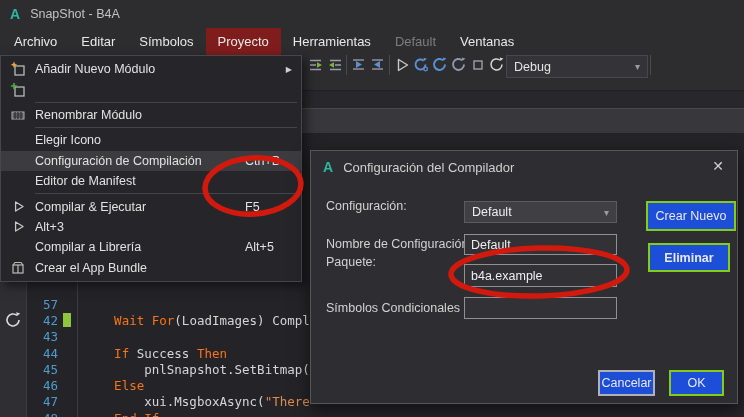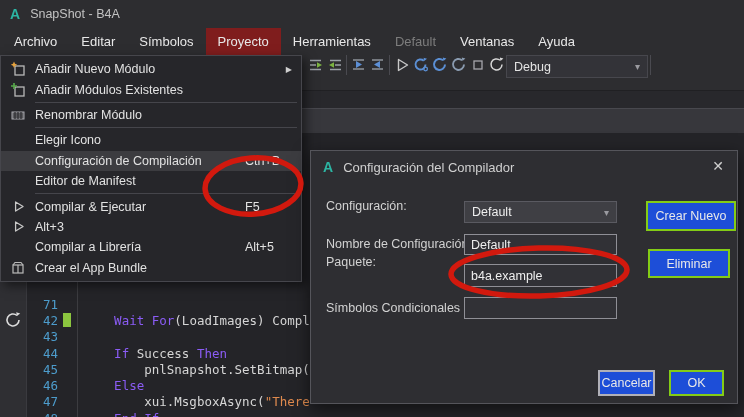--- a/index.html
+++ b/index.html
@@ -34,21 +34,21 @@
   .code-bg{position:absolute;left:0;top:133px;width:100%;bottom:0;background:#242428;}
   .left-strip{position:absolute;left:0;top:133px;width:26px;bottom:0;background:#2f2f33;
               border-right:1px solid #3a3a3f;}
   .gutter-div{position:absolute;left:77px;top:133px;width:1px;bottom:0;background:#3c3c40;}
   .gutter-icon{position:absolute;left:2px;top:309px;width:22px;height:22px;}
   .lines{position:absolute;left:0;top:296px;width:100%;}
   .cline{position:relative;height:16.3px;display:flex;align-items:center;
          font-family:"DejaVu Sans Mono",monospace;font-size:12.5px;}
   .lnum{width:58px;text-align:right;color:#4d9ccc;flex:none;}
   .code{margin-left:26px;white-space:pre;color:#d6d6d6;}
-  .kw{color:#8b5cf6;}
+  .kw{color:#f97316;}
   .str{color:#df8a4e;}
   .chg-mark{position:absolute;left:63px;top:1px;width:8px;height:14px;background:#8cc63f;}
   
   .pmenu{position:absolute;left:0;top:55px;width:302px;background:#26262a;
          border:1px solid #46464c;box-shadow:4px 4px 10px rgba(0,0,0,.5);
          z-index:10;padding:3px 0;box-sizing:border-box;font-size:12.5px;}
   .mi{height:20.4px;display:flex;align-items:center;color:#e2e2e2;position:relative;}
   .mi.hl{background:#3c3c40;}
   .mi .ic{width:34px;flex:none;display:flex;justify-content:center;align-items:center;}
   .mi .lbl{flex:1;}
@@ -82,21 +82,21 @@
 
 <div class="canvas">
 
   <div class="editor-bg"></div>
   <div class="tabstrip"></div>
   <div class="code-bg"></div>
   <div class="left-strip"></div>
 
   <div class="lines">
     <div class="cline">
-      <span class="lnum">71</span>
+      <span class="lnum">57</span>
       <span class="code"><span></span><span></span></span>
     </div>
     <div class="cline">
       <span class="lnum">42</span>
       <span class="chg-mark"></span>
       <span class="code"><span>    </span><span class="kw">Wait For</span><span>(LoadImages) Compl</span></span>
     </div>
     <div class="cline">
       <span class="lnum">43</span>
       <span class="code"><span></span><span></span></span>
@@ -136,21 +136,20 @@
   </div>
 
   <div class="menubar">
     <div class="mb-item">Archivo</div>
     <div class="mb-item">Editar</div>
     <div class="mb-item">Símbolos</div>
     <div class="mb-item active">Proyecto</div>
     <div class="mb-item">Herramientas</div>
     <div class="mb-item disabled">Default</div>
     <div class="mb-item">Ventanas</div>
-    <div class="mb-item">Ayuda</div>
   </div>
 
   <div class="toolbar">
     <div class="tb-icons">
       <span class="tb-ic">
         <svg width="18" height="18" viewBox="0 0 18 18">
             <path d="M3 4.5h11M3 9h6M3 13.5h11" stroke="#9aa0a6" stroke-width="1.4"></path>
             <path d="M10 6.2l5 2.8-5 2.8z" fill="#7cb342"></path>
           </svg>
       </span>
@@ -229,21 +228,20 @@
       <span class="lbl">Añadir Nuevo Módulo</span>
       <span class="sub">▶</span>
     </div>
     <div class="mi">
       <span class="ic">
         <svg width="16" height="16" viewBox="0 0 16 16">
             <rect x="5" y="5" width="9" height="9" fill="none" stroke="#b9b9b9" stroke-width="1.3"></rect>
             <path d="M1 4h6M4 1v6" stroke="#57a64a" stroke-width="1.7"></path>
           </svg>
       </span>
-      <span class="lbl">Añadir Módulos Existentes</span>
     </div>
     <div class="msep"></div>
     <div class="mi">
       <span class="ic">
         <svg width="16" height="16" viewBox="0 0 16 16">
             <rect x="2" y="5" width="12" height="7" fill="#5a5a5e" stroke="#a9a9af" stroke-width="1"></rect>
             <path d="M5 5v7M8 5v7M11 5v7" stroke="#2c2c30" stroke-width="1.2"></path>
           </svg>
       </span>
       <span class="lbl">Renombrar Módulo</span>
@@ -305,21 +303,21 @@
 
     <span class="dlabel" style="top:48px;">Configuración:</span>
     <div class="dselect" style="top:50px;">
       <span>Default</span>
       <span class="car">▾</span>
     </div>
     <div class="dbtn" style="left:335px;top:50px;width:86px;height:26px;">Crear Nuevo</div>
 
     <span class="dlabel" style="top:86px;">Nombre de Configuración:</span>
     <input class="dfield" style="top: 83px;" value="Default">
-    <div class="dbtn" style="left:337px;top:98px;width:78px;height:25px;">Eliminar</div>
+    <div class="dbtn" style="left:337px;top:92px;width:78px;height:25px;font-weight:bold;">Eliminar</div>
 
     <span class="dlabel" style="top:104px;">Paquete:</span>
     <input class="dfield" style="top: 113px; height: 23px;" value="b4a.example">
 
     <span class="dlabel" style="top:150px;">Símbolos Condicionales</span>
     <input class="dfield" style="top: 146px; height: 22px;" value="">
 
 
     <div class="dbtn" style="left:287px;top:219px;width:53px;height:22px;border-color:#b0b0b8;">Cancelar</div>
     <div class="dbtn" style="left:358px;top:219px;width:51px;height:22px;">OK</div>

